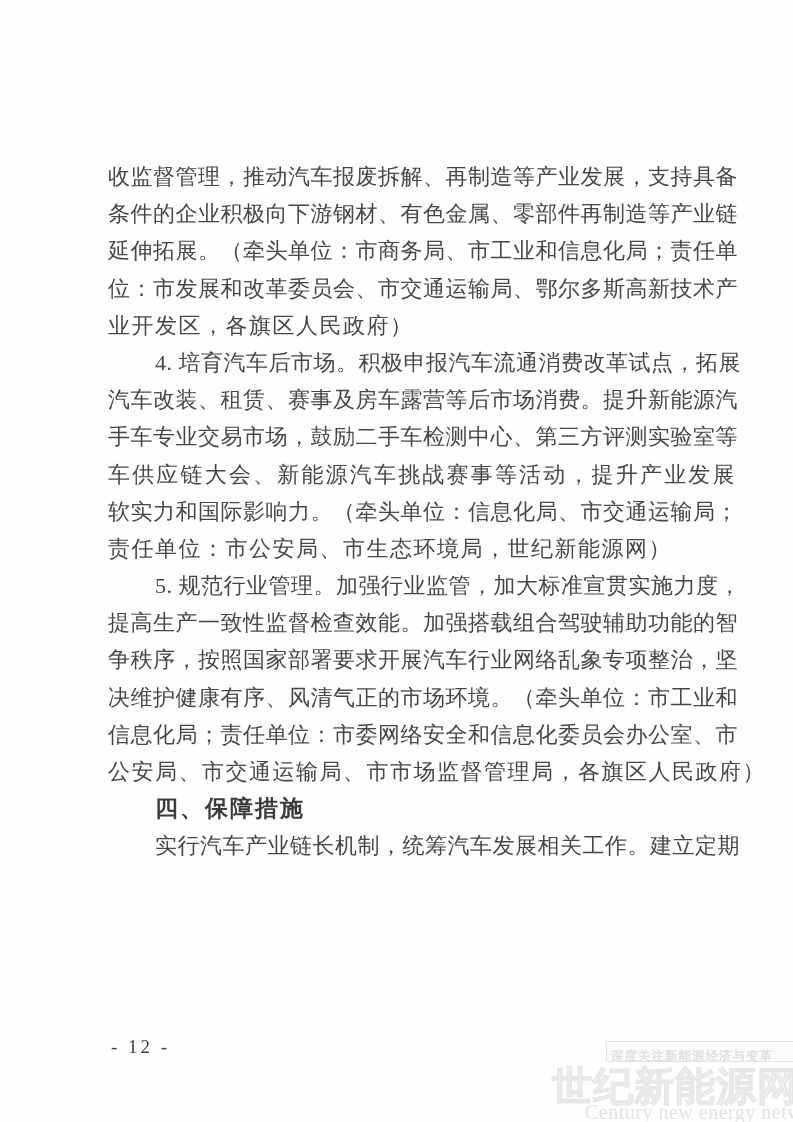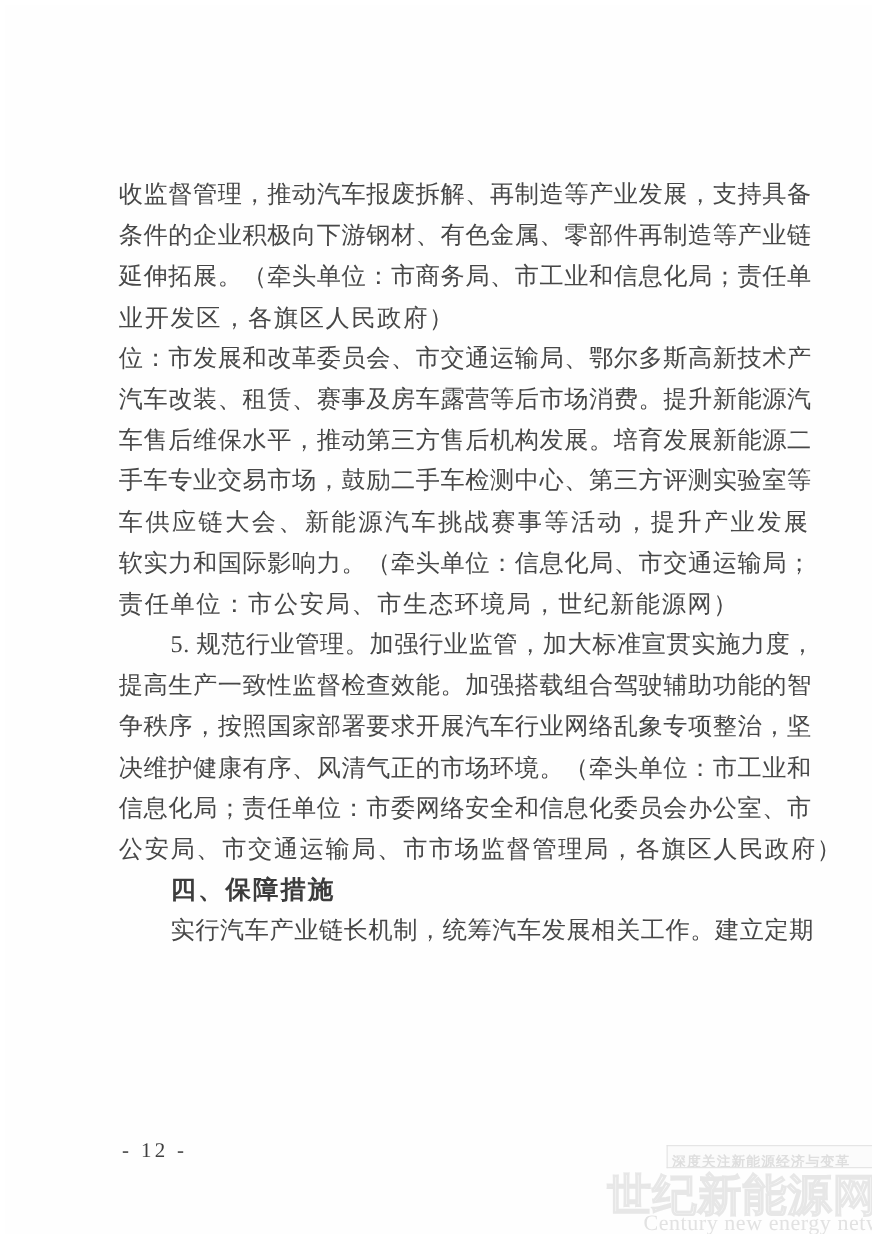--- a/index.html
+++ b/index.html
@@ -99,24 +99,24 @@
 </style>
 </head>
 <body>
 
 <div class="page">
 
   <div class="content">
     <div class="ln">收监督管理，推动汽车报废拆解、再制造等产业发展，支持具备</div>
     <div class="ln">条件的企业积极向下游钢材、有色金属、零部件再制造等产业链</div>
     <div class="ln">延伸拓展。（牵头单位：市商务局、市工业和信息化局；责任单</div>
+    <div class="ln">位：市发展和改革委员会、市交通运输局、鄂尔多斯高新技术产</div>
     <div class="ln end">业开发区，各旗区人民政府）</div>
-    <div class="ln">位：市发展和改革委员会、市交通运输局、鄂尔多斯高新技术产</div>
+    <div class="ln ind">4. 培育汽车后市场。积极申报汽车流通消费改革试点，拓展</div>
     <div class="ln">汽车改装、租赁、赛事及房车露营等后市场消费。提升新能源汽</div>
-    <div class="ln">车售后维保水平，推动第三方售后机构发展。培育发展新能源二</div>
     <div class="ln">手车专业交易市场，鼓励二手车检测中心、第三方评测实验室等</div>
     <div class="ln">车供应链大会、新能源汽车挑战赛事等活动，提升产业发展</div>
     <div class="ln">软实力和国际影响力。（牵头单位：信息化局、市交通运输局；</div>
     <div class="ln end">责任单位：市公安局、市生态环境局，世纪新能源网）</div>
     <div class="ln ind">5. 规范行业管理。加强行业监管，加大标准宣贯实施力度，</div>
     <div class="ln">提高生产一致性监督检查效能。加强搭载组合驾驶辅助功能的智</div>
     <div class="ln">争秩序，按照国家部署要求开展汽车行业网络乱象专项整治，坚</div>
     <div class="ln">决维护健康有序、风清气正的市场环境。（牵头单位：市工业和</div>
     <div class="ln">信息化局；责任单位：市委网络安全和信息化委员会办公室、市</div>
     <div class="ln end">公安局、市交通运输局、市市场监督管理局，各旗区人民政府）</div>

